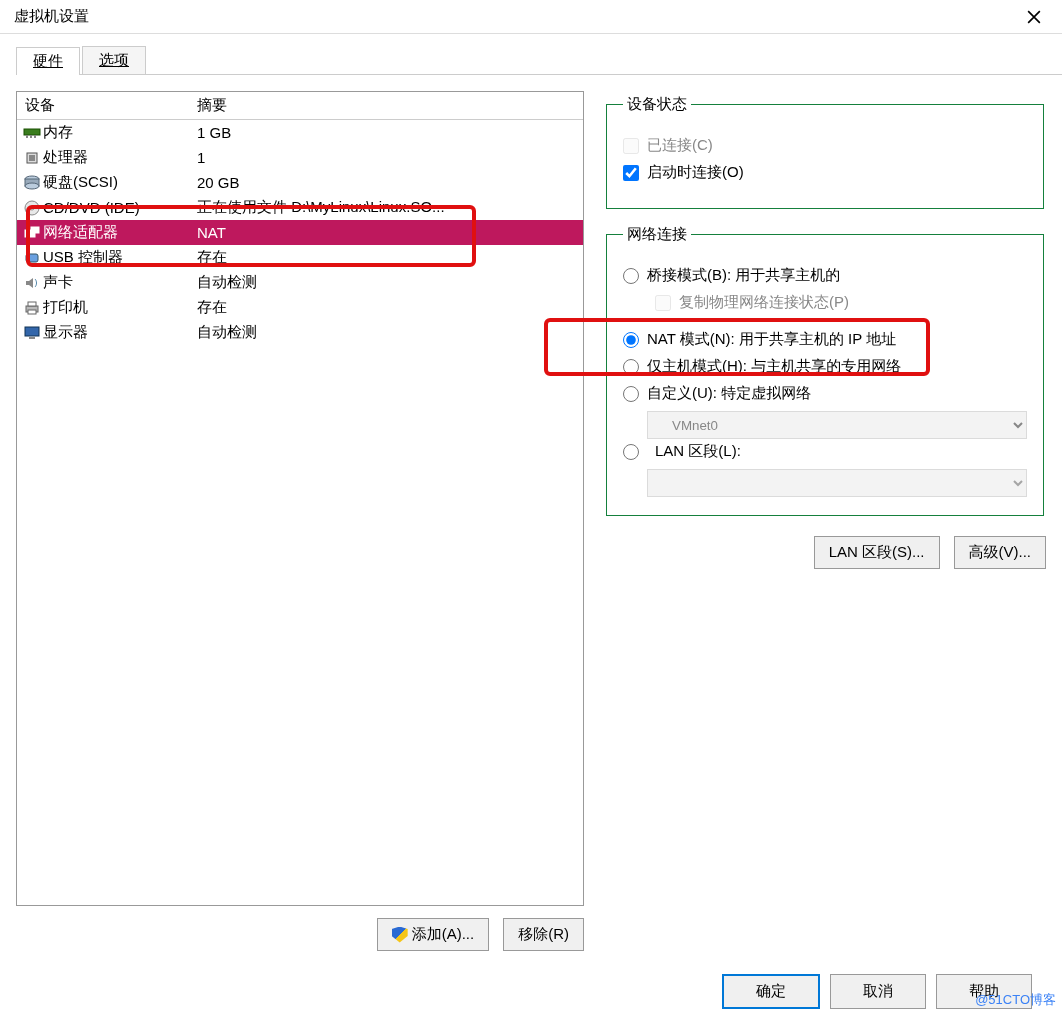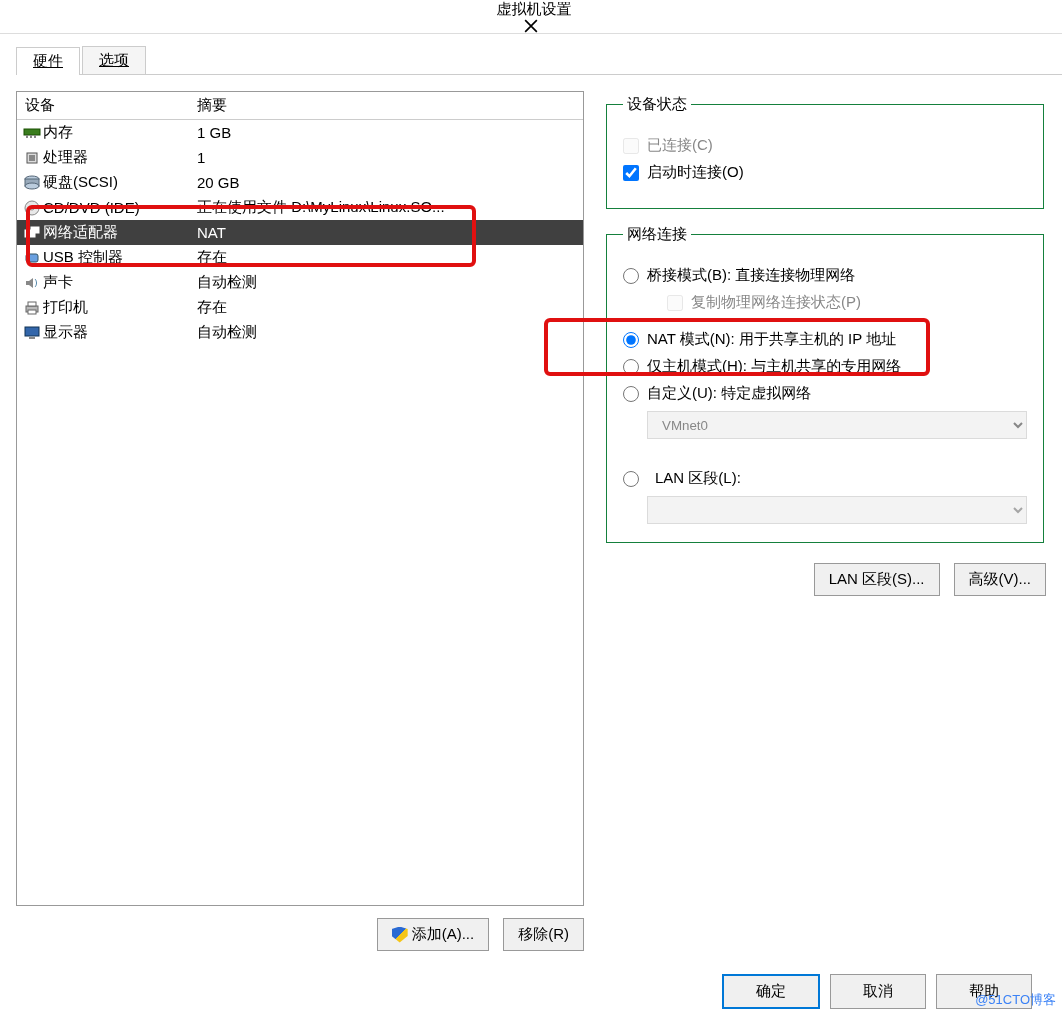--- a/index.html
+++ b/index.html
@@ -13,21 +13,20 @@
     height: 1029px;
     overflow: hidden;
     position: relative;
   }
   .titlebar {
     height: 34px;
     display: flex;
     align-items: center;
     padding: 0 8px;
     border-bottom: 1px solid #ddd;
-    flex-direction: column;
   }
   .titlebar .title { flex: 1; padding-left: 6px; }
   .titlebar .close {
     width: 40px; height: 30px;
     display: flex; align-items: center; justify-content: center;
     cursor: default;
   }
   .tabs {
     margin: 12px 0 0 16px;
     display: flex;
@@ -68,21 +67,21 @@
   .dt-head .c2 { flex: 1; }
   .dt-row {
     display: flex;
     align-items: center;
     height: 25px;
     padding-left: 4px;
   }
   .dt-row .icon { width: 22px; display:flex; justify-content:center; }
   .dt-row .c1 { width: 154px; }
   .dt-row .c2 { flex: 1; white-space: nowrap; overflow: hidden; text-overflow: ellipsis; }
-  .dt-row.selected { background: #404040; color: #fff; }
+  .dt-row.selected { background: #be185d; color: #fff; }
   .btn-row {
     margin-top: 12px;
     display: flex;
     justify-content: flex-end;
     gap: 14px;
   }
   .btn {
     border: 1px solid #999;
     background: #f0f0f0;
     padding: 6px 14px;
@@ -99,24 +98,24 @@
     margin-bottom: 16px;
   }
   legend { padding: 0 4px; }
   .chk-row, .rad-row {
     display: flex;
     align-items: center;
     gap: 8px;
     margin: 8px 0;
   }
   .chk-row.disabled { color: #888; }
-  .indent { margin-left: 36px; padding-left: 8px; }
+  .indent { margin-left: 24px; padding-left: 8px; }
   select.dis {
     width: 380px; margin-left: 24px; height: 28px;
-    background: #eee; border: 1px solid #ccc; color: #555; padding-left: 10px;
+    background: #eee; border: 1px solid #ccc; color: #555; padding-left: 20px;
   }
   select.dis2 {
     width: 380px; margin-left: 24px; height: 28px;
     background: #eee; border: 1px solid #ccc;
   }
   .right-btns {
     display: flex; justify-content: flex-end; gap: 14px; margin-top: 20px;
   }
   .footer {
     position: absolute;
@@ -295,21 +294,21 @@
         <input type="checkbox" checked="" style="">
         <span>启动时连接(O)</span>
       </div>
     </fieldset>
 
     <fieldset>
       <legend>网络连接</legend>
 
       <div class="rad-row">
         <input type="radio" name="nc" style="">
-        <span>桥接模式(B): 直接连接物理网络</span>
+        <span>桥接模式(B): 用于共享主机的</span>
       </div>
       <div class="chk-row indent disabled">
         <input type="checkbox" disabled="" style="">
         <span>复制物理网络连接状态(P)</span>
       </div>
 
       <div class="rad-row" style="margin-top:18px;">
         <input type="radio" name="nc" checked="" style="">
         <span>NAT 模式(N): 用于共享主机的 IP 地址</span>
       </div>
@@ -320,21 +319,21 @@
       </div>
 
       <div class="rad-row">
         <input type="radio" name="nc" style="">
         <span>自定义(U): 特定虚拟网络</span>
       </div>
       <select class="dis" disabled="">
         <option>VMnet0</option>
       </select>
 
-      <div class="rad-row" style="margin-top:30px;gap:16px;">
+      <div class="rad-row" style="margin-top:3px;gap:16px;">
         <input type="radio" name="nc" style="">
         <span>LAN 区段(L):</span>
       </div>
       <select class="dis2" disabled=""><option></option></select>
     </fieldset>
 
     <div class="right-btns">
       <button class="btn">LAN 区段(S)...</button>
       <button class="btn">高级(V)...</button>
     </div>

